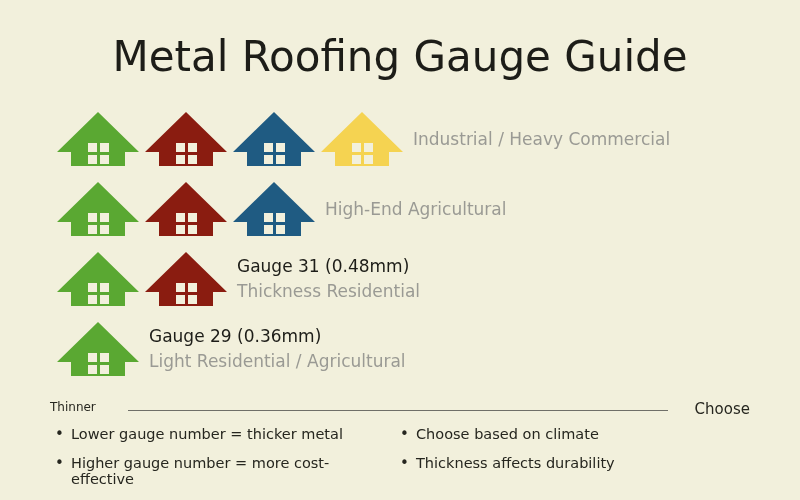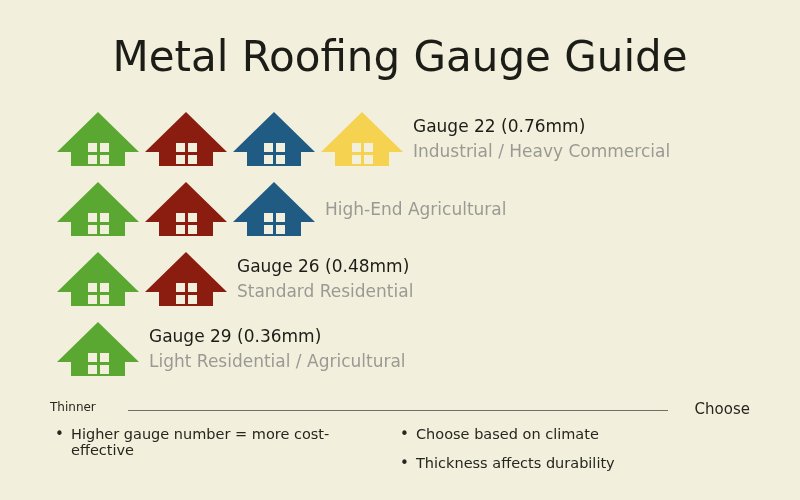--- a/index.html
+++ b/index.html
@@ -177,21 +177,20 @@
           <svg width="86" height="58" viewBox="0 0 86 58">
             <path d="M43 2 L84 42 L70 42 L70 56 L16 56 L16 42 L2 42 Z" fill="#f5d351"></path>
             <rect x="33" y="33" width="9" height="9" fill="#f2f0dc"></rect>
             <rect x="45" y="33" width="9" height="9" fill="#f2f0dc"></rect>
             <rect x="33" y="45" width="9" height="9" fill="#f2f0dc"></rect>
             <rect x="45" y="45" width="9" height="9" fill="#f2f0dc"></rect>
           </svg>
         </div>
       </div>
       <div class="labels">
-        <div class="gauge-label">Gauge 22 (0.76mm)</div>
         <div class="gauge-sub">Industrial / Heavy Commercial</div>
       </div>
     </div>
 
     <div class="row">
       <div class="icons">
         <div class="house">
           <svg width="86" height="58" viewBox="0 0 86 58">
             <path d="M43 2 L84 42 L70 42 L70 56 L16 56 L16 42 L2 42 Z" fill="#5aa832"></path>
             <rect x="33" y="33" width="9" height="9" fill="#f2f0dc"></rect>
@@ -239,22 +238,22 @@
           <svg width="86" height="58" viewBox="0 0 86 58">
             <path d="M43 2 L84 42 L70 42 L70 56 L16 56 L16 42 L2 42 Z" fill="#8a1c10"></path>
             <rect x="33" y="33" width="9" height="9" fill="#f2f0dc"></rect>
             <rect x="45" y="33" width="9" height="9" fill="#f2f0dc"></rect>
             <rect x="33" y="45" width="9" height="9" fill="#f2f0dc"></rect>
             <rect x="45" y="45" width="9" height="9" fill="#f2f0dc"></rect>
           </svg>
         </div>
       </div>
       <div class="labels">
-        <div class="gauge-label">Gauge 26 (0.48mm)</div>
-        <div class="gauge-sub">Standard Residential</div>
+        <div class="gauge-label">Gauge 31 (0.48mm)</div>
+        <div class="gauge-sub">Thickness Residential</div>
       </div>
     </div>
 
     <div class="row">
       <div class="icons">
         <div class="house">
           <svg width="86" height="58" viewBox="0 0 86 58">
             <path d="M43 2 L84 42 L70 42 L70 56 L16 56 L16 42 L2 42 Z" fill="#5aa832"></path>
             <rect x="33" y="33" width="9" height="9" fill="#f2f0dc"></rect>
             <rect x="45" y="33" width="9" height="9" fill="#f2f0dc"></rect>
@@ -272,20 +271,21 @@
   </div>
 
   <div class="scale">
     <div class="scale-left">Thinner</div>
     <div class="scale-line"></div>
     <div class="scale-right">Choose</div>
   </div>
 
   <div class="bullets">
     <div class="bullet-col left">
+      <div class="bullet">Lower gauge number = thicker metal</div>
       <div class="bullet">Higher gauge number = more cost-effective</div>
     </div>
     <div class="bullet-col right">
       <div class="bullet">Choose based on climate</div>
       <div class="bullet">Thickness affects durability</div>
     </div>
   </div>
 
 </div>
 

